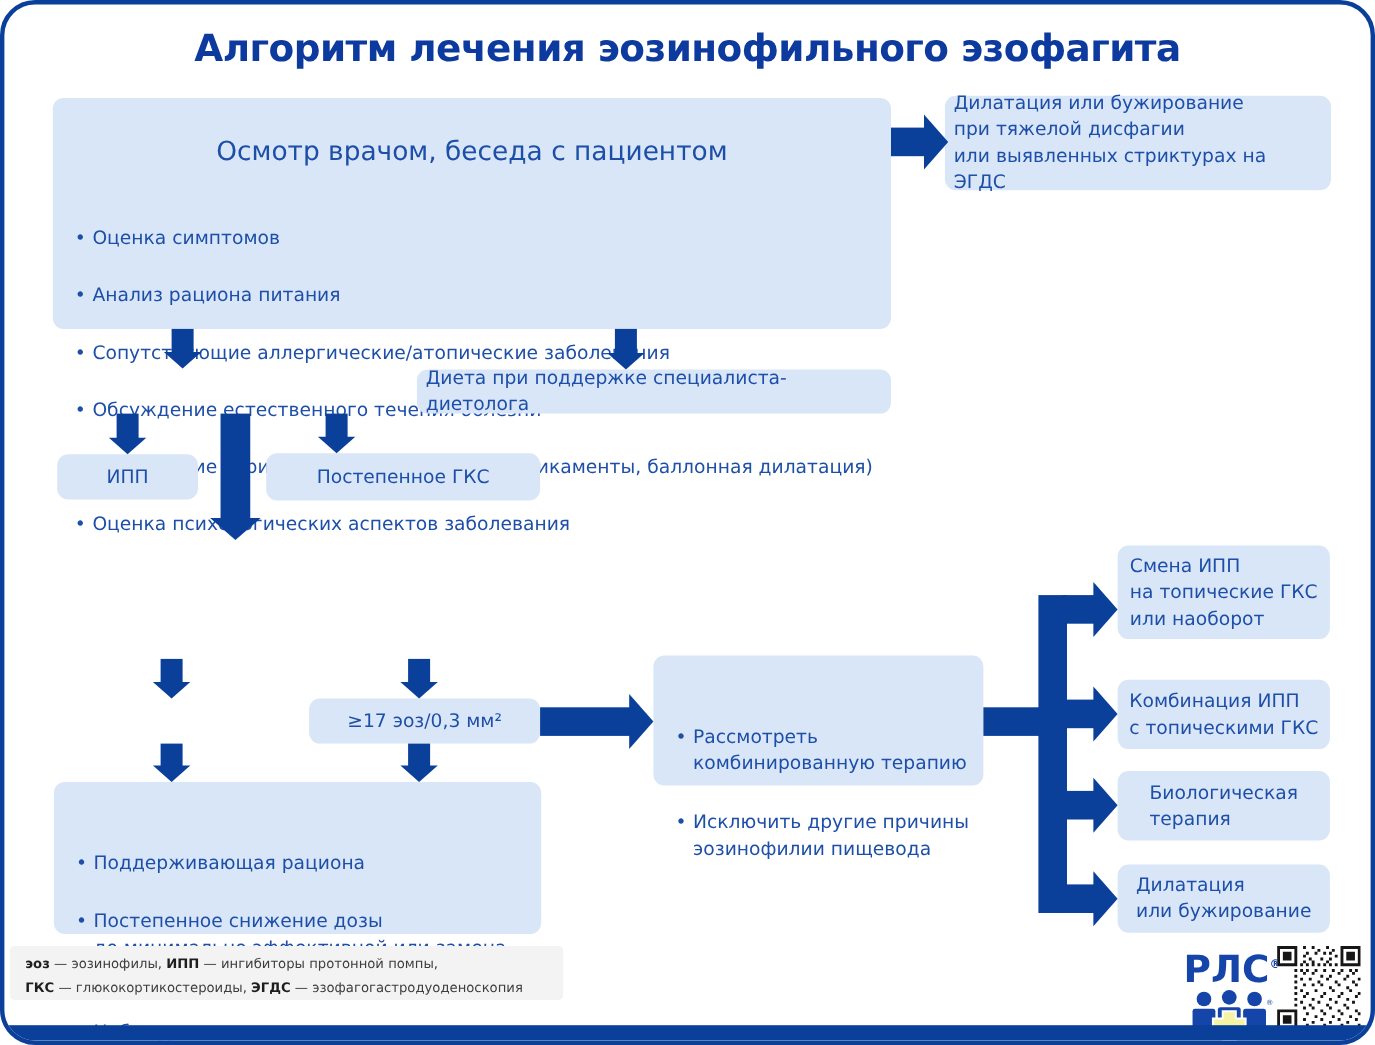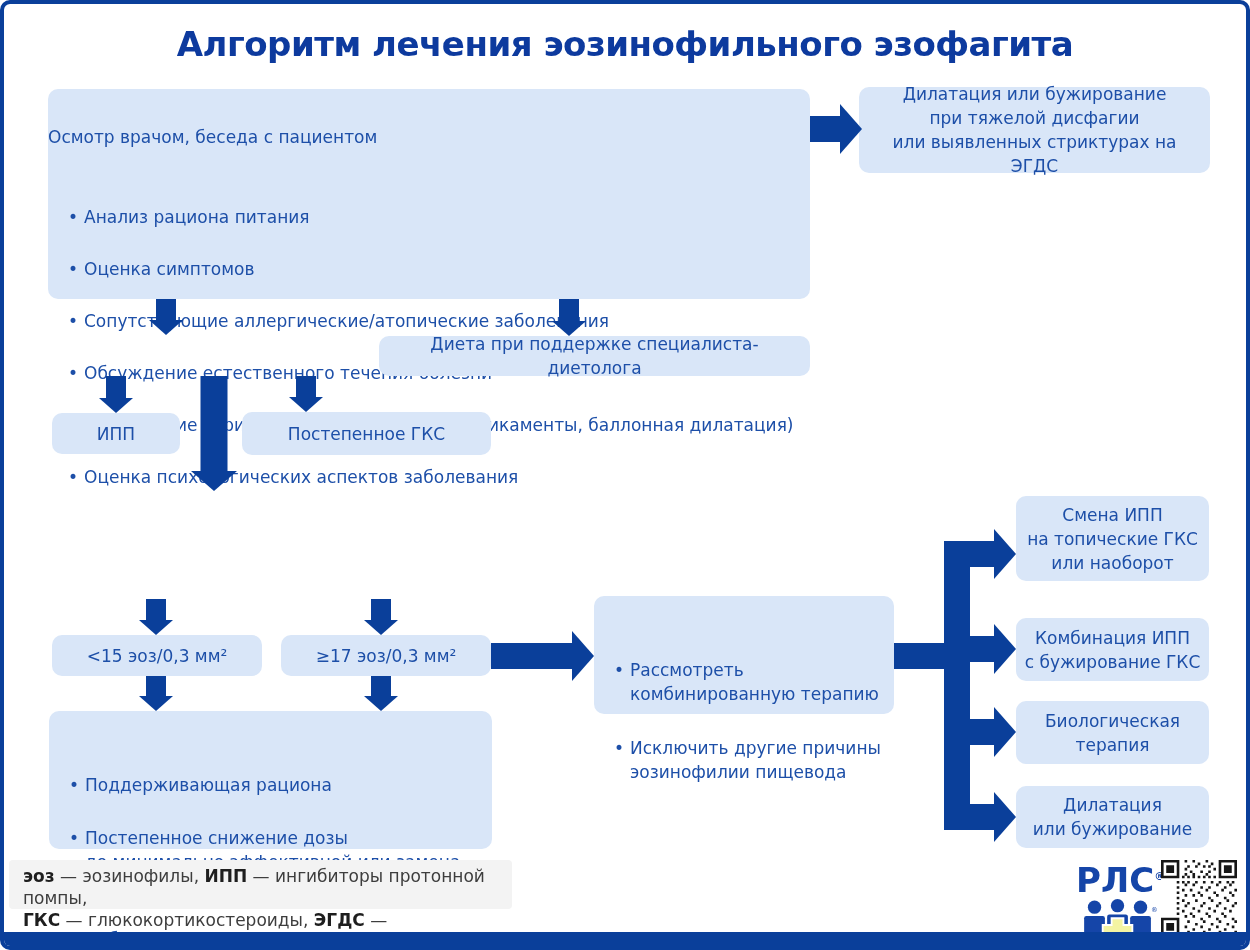--- a/index.html
+++ b/index.html
@@ -4,27 +4,27 @@
 <style>
   :root{
     --acc:#0a3f9a;         
     --fill:#d9e6f8;        
     --txt:#1d4fa8;         
     --title:#0d3a9e;       
   }
   *{box-sizing:border-box}
   body{margin:0;background:#fff;font-family:"DejaVu Sans","Liberation Sans",sans-serif}
   .page{position:relative;width:1250px;height:950px;background:#fff;
-        border:4px solid var(--acc);border-radius:10px;overflow:hidden}
+        border:4px solid var(--acc);border-radius:32px;overflow:hidden}
   .title{position:absolute;top:20px;left:0;right:0;text-align:center;
          font-size:34px;font-weight:bold;color:var(--title);letter-spacing:-0.5px}
   .box{position:absolute;background:var(--fill);border-radius:10px;color:var(--txt);
        font-size:17px;line-height:24px;white-space:pre-line}
-  .box.center{display:flex;align-items:center;justify-content:center;text-align:center;padding:4px 8px}
-  .box-heading{width:100%;padding-top:12px;font-size:17px}
+  .box.center{display:flex;align-items:center;justify-content:center;padding:4px 8px}
+  .box-heading{width:100%;text-align:center;padding-top:12px;font-size:24px}
   ul.blist{margin:6px 0 0;padding:0 10px 0 14px;list-style:none}
   ul.blist li{position:relative;padding-left:22px;white-space:pre-line}
   ul.blist li::before{content:"\2022";position:absolute;left:6px;color:var(--txt)}
   .exam ul.blist li{line-height:28px}
   .maintenance{padding-top:8px}
   .maintenance ul.blist li{line-height:24px;margin-bottom:5px}
   .combined{padding-top:8px}
   .combined ul.blist li{line-height:24px;margin-bottom:6px}
   
   .arrow-down{position:absolute}
@@ -38,60 +38,59 @@
   .arrow-right{position:absolute}
   .arrow-right .sh{position:absolute;left:0;right:20px;top:50%;height:26px;
                    transform:translateY(-50%);background:var(--acc)}
   .arrow-right .hd{position:absolute;right:0;top:50%;transform:translateY(-50%);
                    width:0;height:0;border-top:25px solid transparent;
                    border-bottom:25px solid transparent;border-left:22px solid var(--acc)}
   .rect{position:absolute;background:var(--acc)}
   
   .footnote{position:absolute;left:5px;top:856px;width:503px;height:49px;
             background:#f3f3f3;border-radius:4px;padding:5px 0 0 14px;
-            font-size:17px;line-height:22px;color:#3d3d3d}
+            font-size:12px;line-height:22px;color:#3d3d3d}
   .footnote b{color:#1e1e1e}
   
   .logo{position:absolute;left:1072px;top:855px;width:86px;height:84px;text-align:center}
   .logo-text{font-size:34px;line-height:36px;font-weight:800;color:#1545a8}
   .logo-text sup{font-size:11px;font-weight:bold;vertical-align:super}
   .logo svg{display:block;margin:1px auto 0}
   .qr{position:absolute;left:1157px;top:856px;width:76px;height:76px}
   .bottom-bar{position:absolute;left:0;right:0;bottom:0;height:14px;background:var(--acc)}
 </style>
 </head>
 <body>
 
 <div class="page">
 
   <div class="title">Алгоритм лечения эозинофильного эзофагита</div>
 
   <div class="box exam" style="left:44px;top:85px;width:762px;height:210px">
     <div class="box-heading">Осмотр врачом, беседа с пациентом</div>
     <ul class="blist">
+      <li>Оценка симптомов</li>
       <li>Анализ рациона питания</li>
-      <li>Оценка симптомов</li>
       <li>Сопутствующие аллергические/атопические заболевания</li>
       <li>Обсуждение естественного течения болезни</li>
       <li>Обсуждение вариантов лечения (диета, медикаменты, баллонная дилатация)</li>
       <li>Оценка психологических аспектов заболевания</li>
     </ul>
   </div>
 
   <div class="box center" style="left:855px;top:83px;width:351px;height:86px">Дилатация или бужирование
 при тяжелой дисфагии
 или выявленных стриктурах на ЭГДС</div>
 
   <div class="box center" style="left:375px;top:332px;width:431px;height:40px">Диета при поддержке специалиста-диетолога</div>
 
   <div class="box center" style="left:48px;top:409px;width:128px;height:41px">ИПП</div>
   <div class="box center" style="left:238px;top:408px;width:249px;height:43px">Постепенное ГКС</div>
 
 
-  <div class="box center" style="left:48px;top:631px;width:210px;height:41px">&lt;15 эоз/0,3 мм²</div>
   <div class="box center" style="left:277px;top:631px;width:210px;height:41px">≥17 эоз/0,3 мм²</div>
 
   <div class="box maintenance" style="left:45px;top:707px;width:443px;height:138px">
     <ul class="blist">
       <li>Поддерживающая рациона</li>
       <li>Постепенное снижение дозы
 до минимально эффективной или замена
 ГКС на ИПП</li>
       <li>Наблюдение</li>
     </ul>
@@ -103,21 +102,21 @@
 комбинированную терапию</li>
       <li>Исключить другие причины
 эозинофилии пищевода</li>
     </ul>
   </div>
 
   <div class="box center" style="left:1012px;top:492px;width:193px;height:85px">Смена ИПП
 на топические ГКС
 или наоборот</div>
   <div class="box center" style="left:1012px;top:614px;width:193px;height:63px">Комбинация ИПП
-с бужирование ГКС</div>
+с топическими ГКС</div>
   <div class="box center" style="left:1012px;top:697px;width:193px;height:63px">Биологическая
 терапия</div>
   <div class="box center" style="left:1012px;top:782px;width:193px;height:62px">Дилатация
 или бужирование</div>
 
   <div class="arrow-right" style="left:806px;top:100px;width:52px;height:50px">
       <i class="sh"></i>
       <i class="hd"></i>
     </div>
   <div class="arrow-down" style="left:140px;top:295px;width:44px;height:36px">

